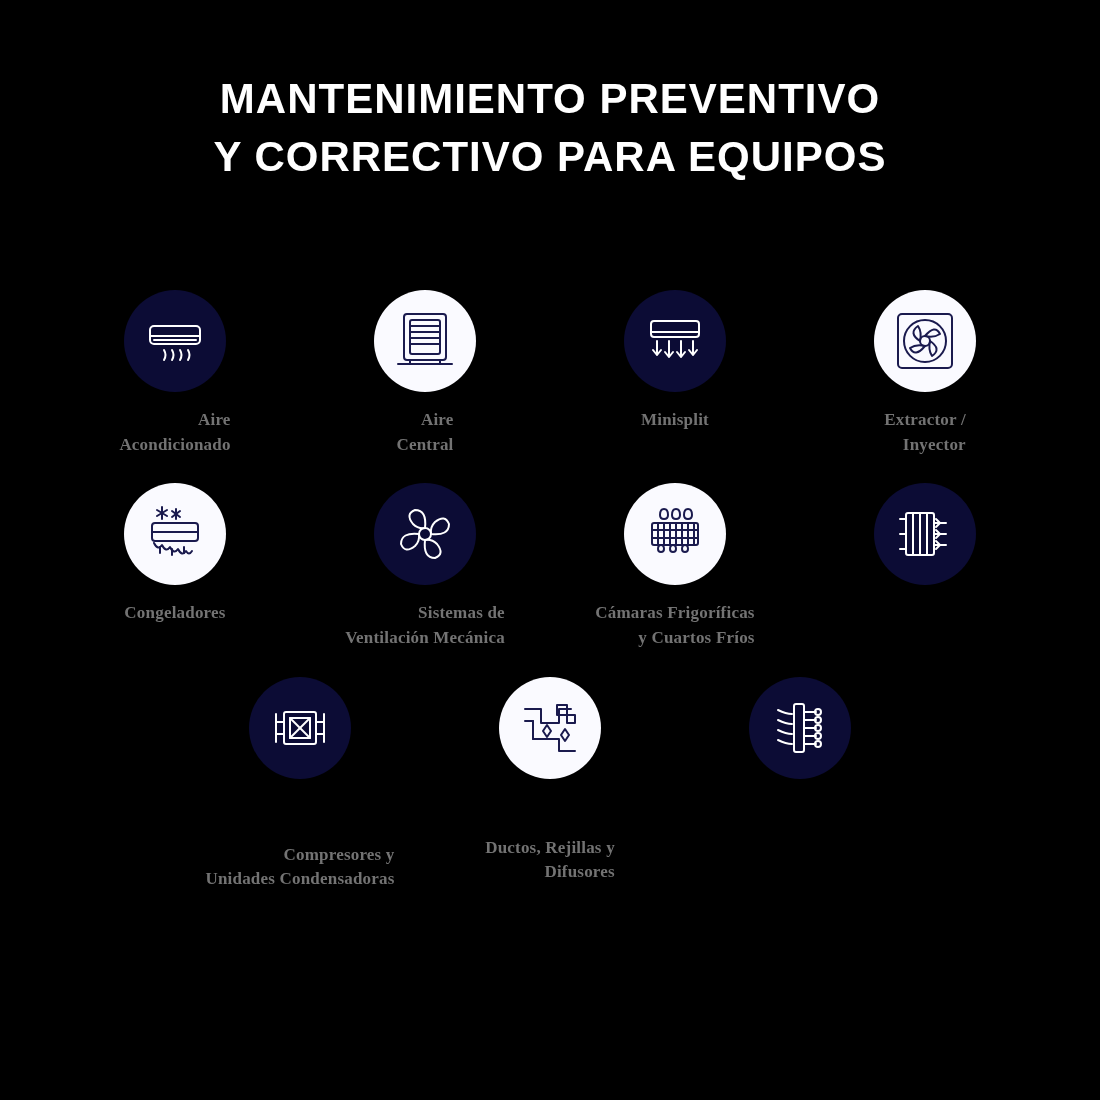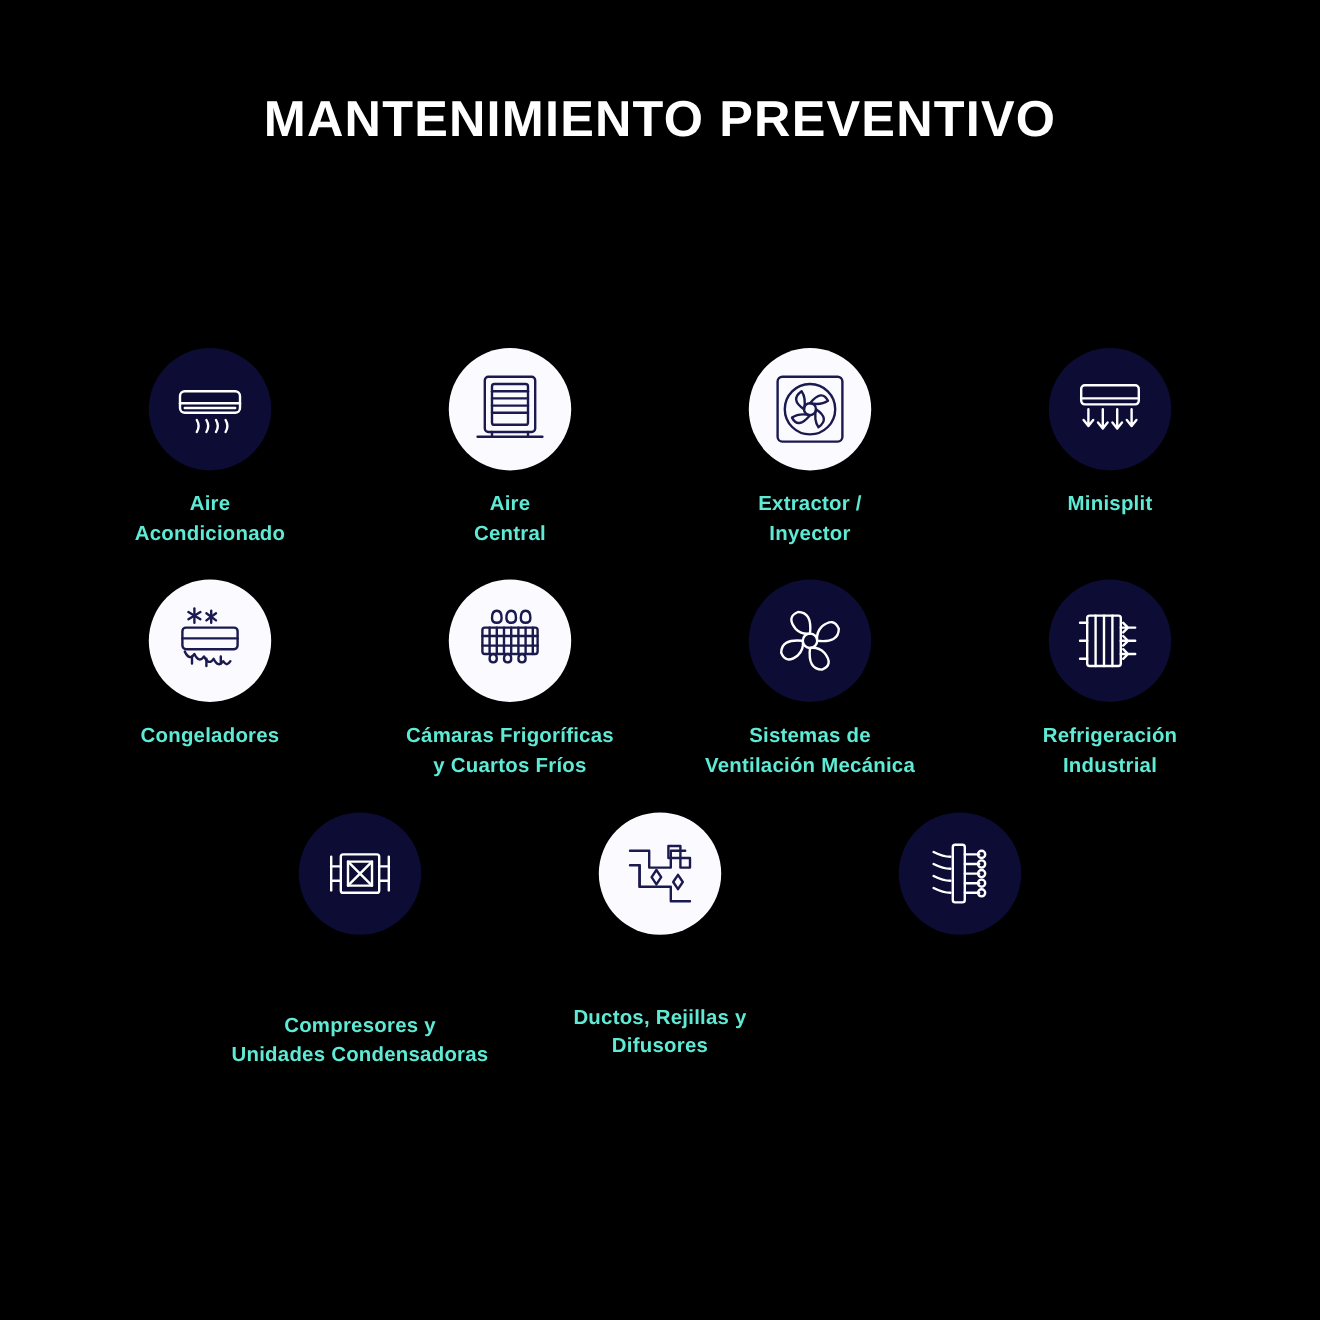--- a/index.html
+++ b/index.html
@@ -70,33 +70,35 @@
   .badge.light {
     background: #fafaff;
   }
   .badge svg {
     display: block;
   }
   .cap {
     font-size: 17px;
     font-weight: 700;
     line-height: 1.45;
-    text-align: center;
-    color: #5eead4;
+    text-align: right;
+    color: #737373;
     max-width: 215px;
     letter-spacing: 0.2px;
+    font-family: Liberation Serif, serif;
   }
 </style>
 </head>
 <body>
 
 <div id="poster">
 
   <div class="title-block">
     <span class="title-line">MANTENIMIENTO PREVENTIVO</span>
+    <span class="title-line">Y CORRECTIVO PARA EQUIPOS</span>
   </div>
 
   <div class="grid">
 
     <div class="row row-1">
 
       <div class="cell">
         <div class="badge dark">
           <svg width="70" height="70" viewBox="0 0 70 70" fill="none" stroke="#ffffff" stroke-width="2" stroke-linecap="round" stroke-linejoin="round">
             <rect x="10" y="20" width="50" height="18" rx="4"></rect>
@@ -124,47 +126,47 @@
             <line x1="10" y1="60" x2="64" y2="60"></line>
             <line x1="22" y1="56" x2="22" y2="60"></line>
             <line x1="52" y1="56" x2="52" y2="60"></line>
           </svg>
         </div>
         <div class="cap" style="white-space:pre-line;">Aire
 Central</div>
       </div>
 
       <div class="cell">
+        <div class="badge dark">
+          <svg width="72" height="72" viewBox="0 0 72 72" fill="none" stroke="#ffffff" stroke-width="2" stroke-linecap="round" stroke-linejoin="round">
+            <rect x="12" y="16" width="48" height="16" rx="3"></rect>
+            <line x1="12" y1="27" x2="60" y2="27"></line>
+            <path d="M18 36 l0 14 M18 50 l-4 -5 M18 50 l4 -5"></path>
+            <path d="M30 36 l0 16 M30 52 l-4 -5 M30 52 l4 -5"></path>
+            <path d="M42 36 l0 16 M42 52 l-4 -5 M42 52 l4 -5"></path>
+            <path d="M54 36 l0 14 M54 50 l-4 -5 M54 50 l4 -5"></path>
+          </svg>
+        </div>
+        <div class="cap" style="white-space:pre-line;">Minisplit</div>
+      </div>
+
+      <div class="cell">
         <div class="badge light">
           <svg width="74" height="74" viewBox="0 0 74 74" fill="none" stroke="#1a1a4e" stroke-width="2" stroke-linecap="round" stroke-linejoin="round">
             <rect x="10" y="10" width="54" height="54" rx="4"></rect>
             <circle cx="37" cy="37" r="21"></circle>
             <circle cx="37" cy="37" r="5"></circle>
             <path d="M37 32 q10 -12 15 -2 q-6 4 -15 2"></path>
             <path d="M42 37 q12 8 2 15 q-4 -6 -2 -15"></path>
             <path d="M37 42 q-10 12 -15 2 q6 -4 15 -2"></path>
             <path d="M32 37 q-12 -8 -2 -15 q4 6 2 15"></path>
           </svg>
         </div>
         <div class="cap" style="white-space:pre-line;">Extractor /
 Inyector</div>
-      </div>
-
-      <div class="cell">
-        <div class="badge dark">
-          <svg width="72" height="72" viewBox="0 0 72 72" fill="none" stroke="#ffffff" stroke-width="2" stroke-linecap="round" stroke-linejoin="round">
-            <rect x="12" y="16" width="48" height="16" rx="3"></rect>
-            <line x1="12" y1="27" x2="60" y2="27"></line>
-            <path d="M18 36 l0 14 M18 50 l-4 -5 M18 50 l4 -5"></path>
-            <path d="M30 36 l0 16 M30 52 l-4 -5 M30 52 l4 -5"></path>
-            <path d="M42 36 l0 16 M42 52 l-4 -5 M42 52 l4 -5"></path>
-            <path d="M54 36 l0 14 M54 50 l-4 -5 M54 50 l4 -5"></path>
-          </svg>
-        </div>
-        <div class="cap" style="white-space:pre-line;">Minisplit</div>
       </div>
 
     </div>
 
     <div class="row row-2">
 
       <div class="cell">
         <div class="badge light">
           <svg width="74" height="74" viewBox="0 0 74 74" fill="none" stroke="#1a1a4e" stroke-width="2" stroke-linecap="round" stroke-linejoin="round">
             <rect x="14" y="26" width="46" height="18" rx="3"></rect>
@@ -175,20 +177,34 @@
                 <line x1="29" y1="13" x2="19" y2="19"></line>
               <line x1="38" y1="12" x2="38" y2="22"></line>
                 <line x1="34" y1="14" x2="42" y2="20"></line>
                 <line x1="42" y1="14" x2="34" y2="20"></line>
             </g>
             <path d="M16 46 q4 8 8 2 q4 8 8 2 q4 8 8 2 q4 8 8 2 q3 5 6 0"></path>
             <path d="M22 50 l0 6 M34 52 l0 6 M46 50 l0 6"></path>
           </svg>
         </div>
         <div class="cap" style="white-space:pre-line;">Congeladores</div>
+      </div>
+
+      <div class="cell">
+        <div class="badge dark">
+          <svg width="72" height="72" viewBox="0 0 72 72" fill="none" stroke="#ffffff" stroke-width="2" stroke-linecap="round" stroke-linejoin="round">
+            <circle cx="36" cy="36" r="6"></circle>
+            <path d="M36 30 q2 -18 -10 -18 q-10 4 -2 14 q5 5 12 4"></path>
+            <path d="M42 36 q18 2 18 -10 q-4 -10 -14 -2 q-5 5 -4 12"></path>
+            <path d="M36 42 q-2 18 10 18 q10 -4 2 -14 q-5 -5 -12 -4"></path>
+            <path d="M30 36 q-18 -2 -18 10 q4 10 14 2 q5 -5 4 -12"></path>
+          </svg>
+        </div>
+        <div class="cap" style="white-space:pre-line;">Sistemas de
+Ventilación Mecánica</div>
       </div>
 
       <div class="cell">
         <div class="badge light">
           <svg width="74" height="74" viewBox="0 0 74 74" fill="none" stroke="#1a1a4e" stroke-width="2" stroke-linecap="round" stroke-linejoin="round">
             <path d="M22 18 q0 -6 4 -6 q4 0 4 6 q0 4 -4 4 q-4 0 -4 -4z"></path>
             <path d="M34 18 q0 -6 4 -6 q4 0 4 6 q0 4 -4 4 q-4 0 -4 -4z"></path>
             <path d="M46 18 q0 -6 4 -6 q4 0 4 6 q0 4 -4 4 q-4 0 -4 -4z"></path>
             <rect x="14" y="26" width="46" height="22" rx="2"></rect>
             <line x1="20" y1="26" x2="20" y2="48"></line>
@@ -204,47 +220,31 @@
             <path d="M32 52 q0 -4 3 -4 q3 0 3 4 q0 3 -3 3 q-3 0 -3 -3z"></path>
             <path d="M44 52 q0 -4 3 -4 q3 0 3 4 q0 3 -3 3 q-3 0 -3 -3z"></path>
           </svg>
         </div>
         <div class="cap" style="white-space:pre-line;">Cámaras Frigoríficas
 y Cuartos Fríos</div>
       </div>
 
       <div class="cell">
         <div class="badge dark">
-          <svg width="72" height="72" viewBox="0 0 72 72" fill="none" stroke="#ffffff" stroke-width="2" stroke-linecap="round" stroke-linejoin="round">
-            <circle cx="36" cy="36" r="6"></circle>
-            <path d="M36 30 q2 -18 -10 -18 q-10 4 -2 14 q5 5 12 4"></path>
-            <path d="M42 36 q18 2 18 -10 q-4 -10 -14 -2 q-5 5 -4 12"></path>
-            <path d="M36 42 q-2 18 10 18 q10 -4 2 -14 q-5 -5 -12 -4"></path>
-            <path d="M30 36 q-18 -2 -18 10 q4 10 14 2 q5 -5 4 -12"></path>
-          </svg>
-        </div>
-        <div class="cap" style="white-space:pre-line;">Sistemas de
-Ventilación Mecánica</div>
-      </div>
-
-      <div class="cell">
-        <div class="badge dark">
           <svg width="70" height="70" viewBox="0 0 70 70" fill="none" stroke="#ffffff" stroke-width="2" stroke-linecap="round" stroke-linejoin="round">
             <rect x="16" y="14" width="28" height="42" rx="2"></rect>
             <line x1="23" y1="14" x2="23" y2="56"></line>
             <line x1="30" y1="14" x2="30" y2="56"></line>
             <line x1="37" y1="14" x2="37" y2="56"></line>
             <path d="M44 24 l12 0 M50 24 l-4 -4 M50 24 l-4 4"></path>
             <path d="M44 35 l12 0 M50 35 l-4 -4 M50 35 l-4 4"></path>
             <path d="M44 46 l12 0 M50 46 l-4 -4 M50 46 l-4 4"></path>
             <path d="M16 20 l-6 0 M16 35 l-6 0 M16 50 l-6 0"></path>
           </svg>
         </div>
-        <div class="cap" style="white-space:pre-line;">Refrigeración
-Industrial</div>
       </div>
 
     </div>
 
     <div class="row row-3">
 
       <div class="cell">
         <div class="badge dark">
           <svg width="72" height="72" viewBox="0 0 72 72" fill="none" stroke="#ffffff" stroke-width="2" stroke-linecap="round" stroke-linejoin="round">
             <rect x="20" y="20" width="32" height="32" rx="2"></rect>

